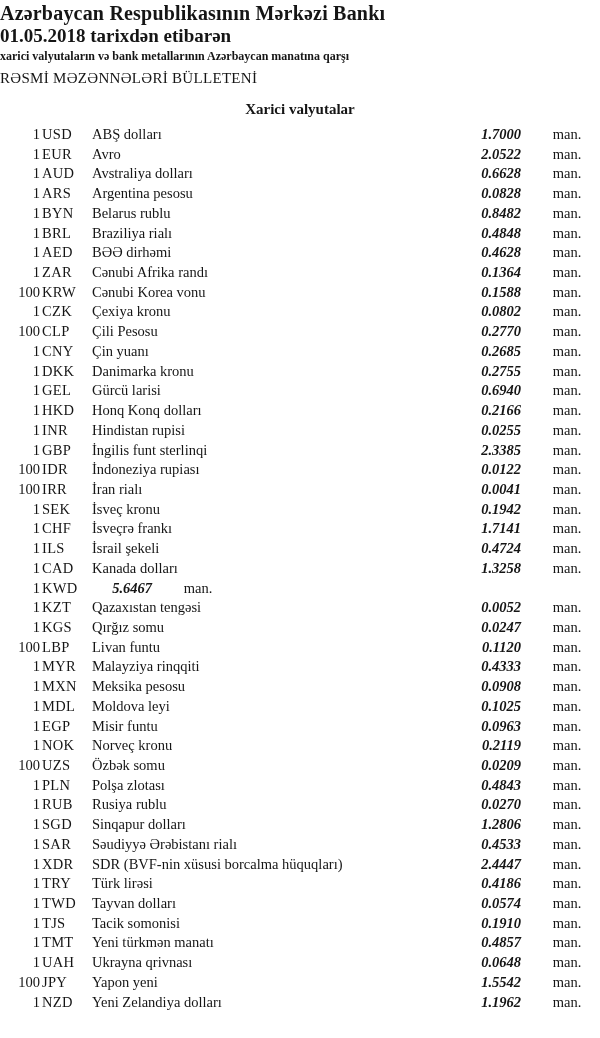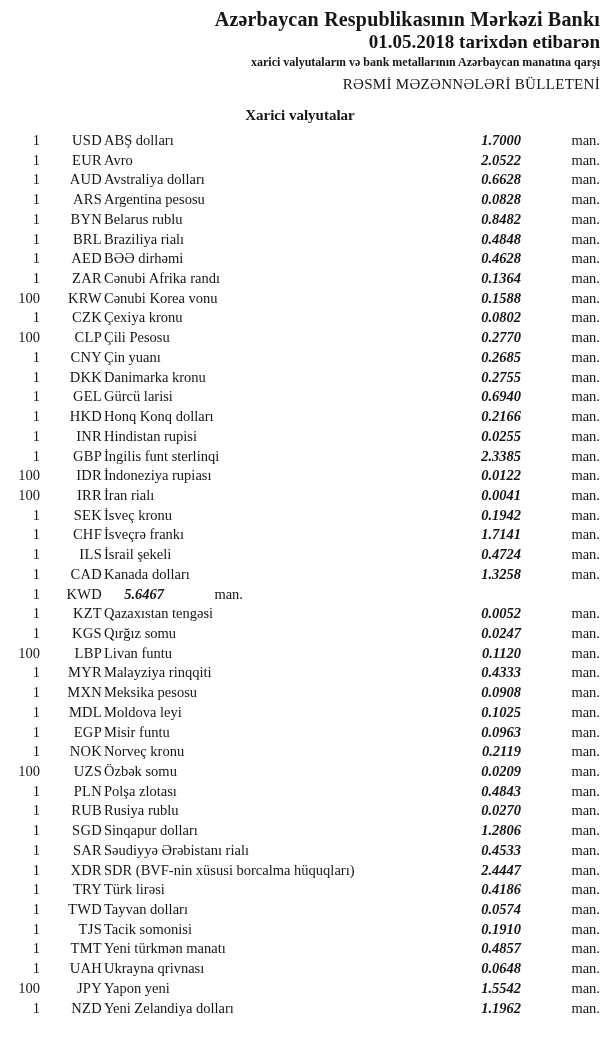--- a/index.html
+++ b/index.html
@@ -14,22 +14,21 @@
     color: #151515;
     font-family: "Liberation Serif", "DejaVu Serif", serif;
     -webkit-font-smoothing: antialiased;
   }
   .page {
     width: 600px;
     height: 1038px;
     background: #ffffff;
   }
   .header {
-    text-align: right;
-    padding-top: 6px;
+    text-align: left;
   }
   .h-title {
     font-size: 20px;
     font-weight: bold;
     line-height: 26px;
     letter-spacing: 0.2px;
   }
   .h-date {
     font-size: 19px;
     font-weight: bold;
@@ -63,39 +62,39 @@
     line-height: 19.73px;
     font-size: 14.5px;
     white-space: nowrap;
   }
   .cell-qty {
     flex: 0 0 40px;
     text-align: right;
   }
   .cell-code {
     flex: 0 0 48px;
-    margin-left: 14px;
-    text-align: right;
+    margin-left: 2px;
+    text-align: left;
     letter-spacing: 0.3px;
   }
   .cell-name {
     flex: 1 1 auto;
     padding-left: 2px;
     overflow: hidden;
   }
   .cell-rate {
     flex: 0 0 62px;
     text-align: right;
     font-weight: bold;
     font-style: italic;
   }
   .cell-unit {
     flex: 0 0 66px;
     padding-left: 13px;
-    text-align: right;
+    text-align: center;
   }
 </style>
 </head>
 <body>
 
 <div class="page">
 
   <div class="header">
     <div class="h-title">Azərbaycan Respublikasının Mərkəzi Bankı</div>
     <div class="h-date">01.05.2018 tarixdən etibarən</div>

